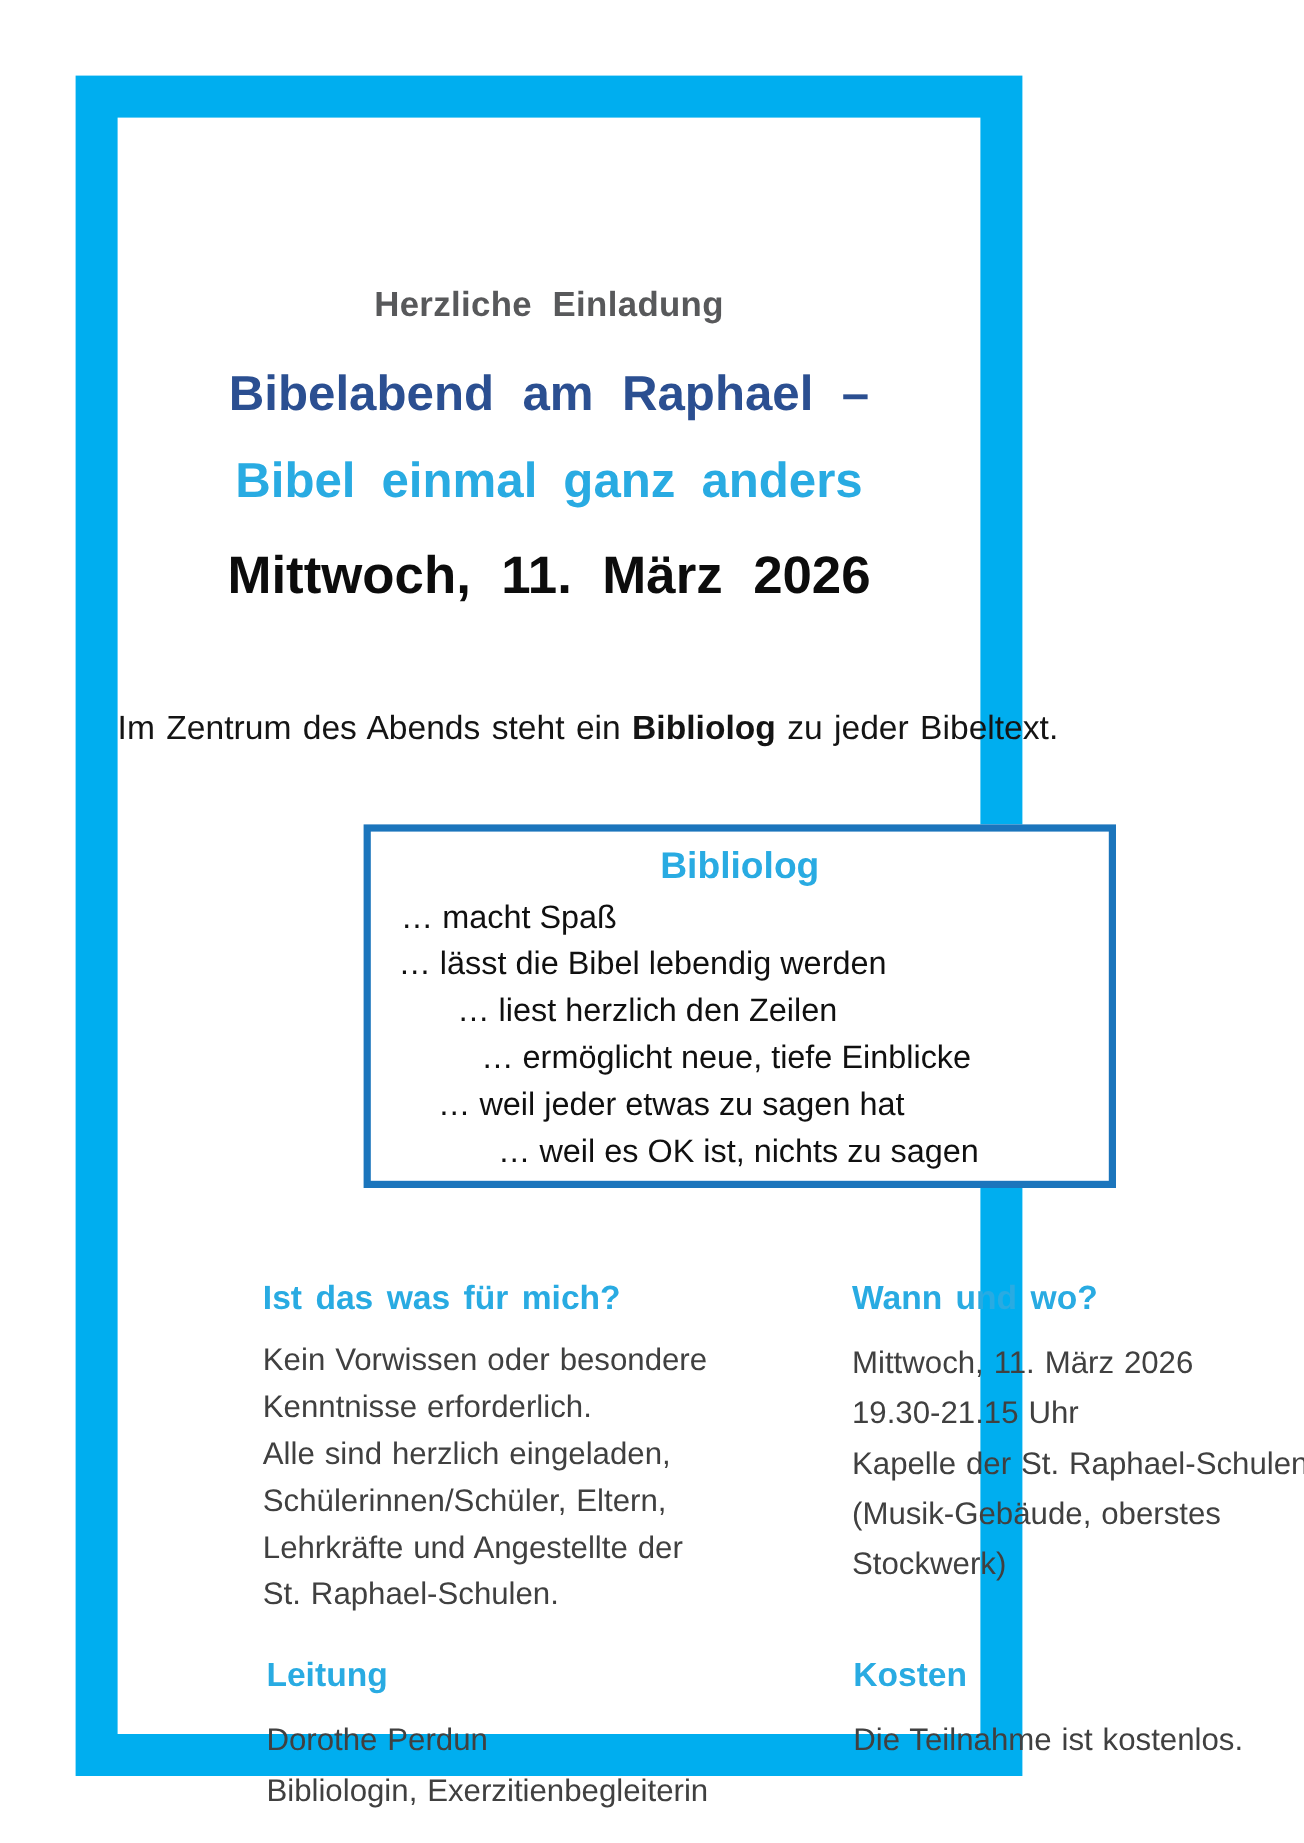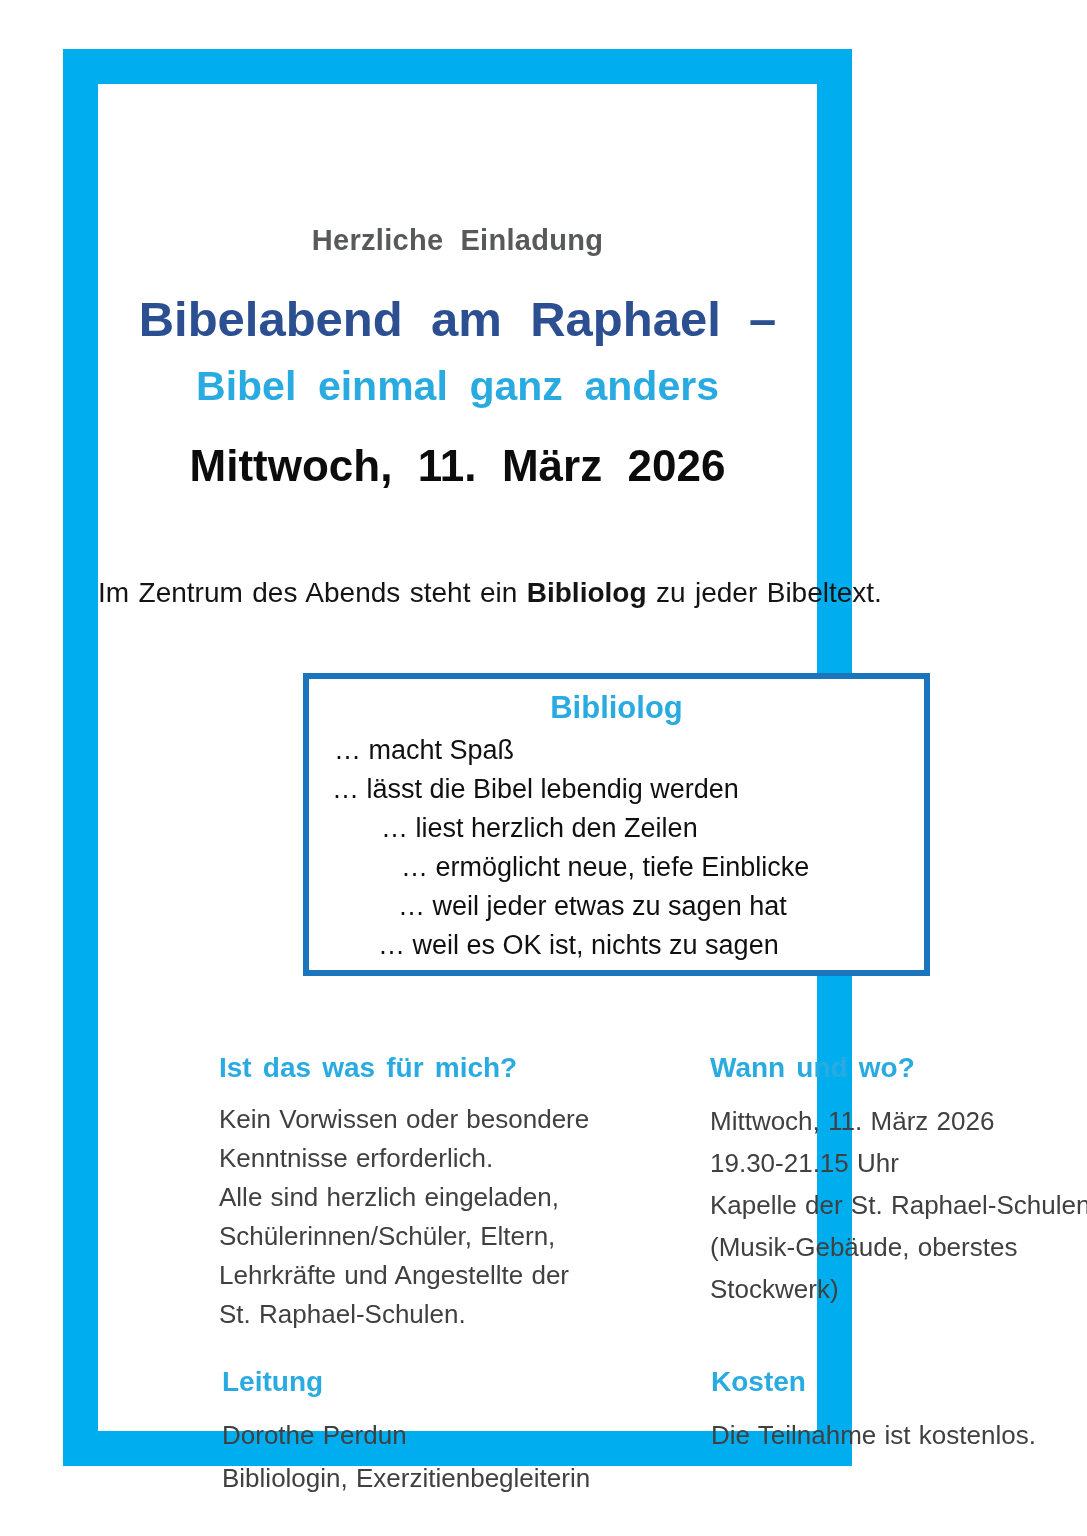--- a/index.html
+++ b/index.html
@@ -16,41 +16,41 @@
     width: 1087px;
     height: 1536px;
     position: relative;
     font-family: "Liberation Sans", "DejaVu Sans", sans-serif;
     color: var(--text-black);
     overflow: hidden;
   }
   .frame {
     position: absolute;
     left: 63px;
-    top: 49px;
+    top: 63px;
     width: 789px;
     height: 1417px;
     border: 35px solid var(--frame-cyan);
     background: #ffffff;
     text-decoration: underline;
   }
   .abs { position: absolute; left: 0; right: 0; }
   .centered { text-align: center; }
 
   .pretitle {
     top: 140px;
     font-size: 29px;
     font-weight: 700;
     color: var(--pretitle-gray);
     word-spacing: 0.3em;
     letter-spacing: 0.01em;
   }
   .title-line1 {
     top: 207px;
-    font-size: 49px;
+    font-size: 41px;
     font-weight: 700;
     color: var(--title-blue);
     word-spacing: 0.3em;
   }
   .title-line2 {
     top: 279px;
     font-size: 41px;
     font-weight: 700;
     color: var(--accent-cyan);
     word-spacing: 0.25em;
@@ -90,22 +90,22 @@
   .bib-line {
     font-size: 27px;
     line-height: 39px;
     color: #101010;
     white-space: nowrap;
   }
   .ind-0 { padding-left: 25px; }
   .ind-1 { padding-left: 23px; }
   .ind-2 { padding-left: 72px; }
   .ind-3 { padding-left: 92px; }
-  .ind-4 { padding-left: 89px; }
-  .ind-5 { padding-left: 69px; }
+  .ind-4 { padding-left: 56px; }
+  .ind-5 { padding-left: 106px; }
 
   .sec { position: absolute; }
   .sec-h {
     font-size: 28px;
     font-weight: 700;
     color: var(--accent-cyan);
     line-height: 34px;
     margin-bottom: 15px;
     word-spacing: 0.12em;
     white-space: nowrap;

